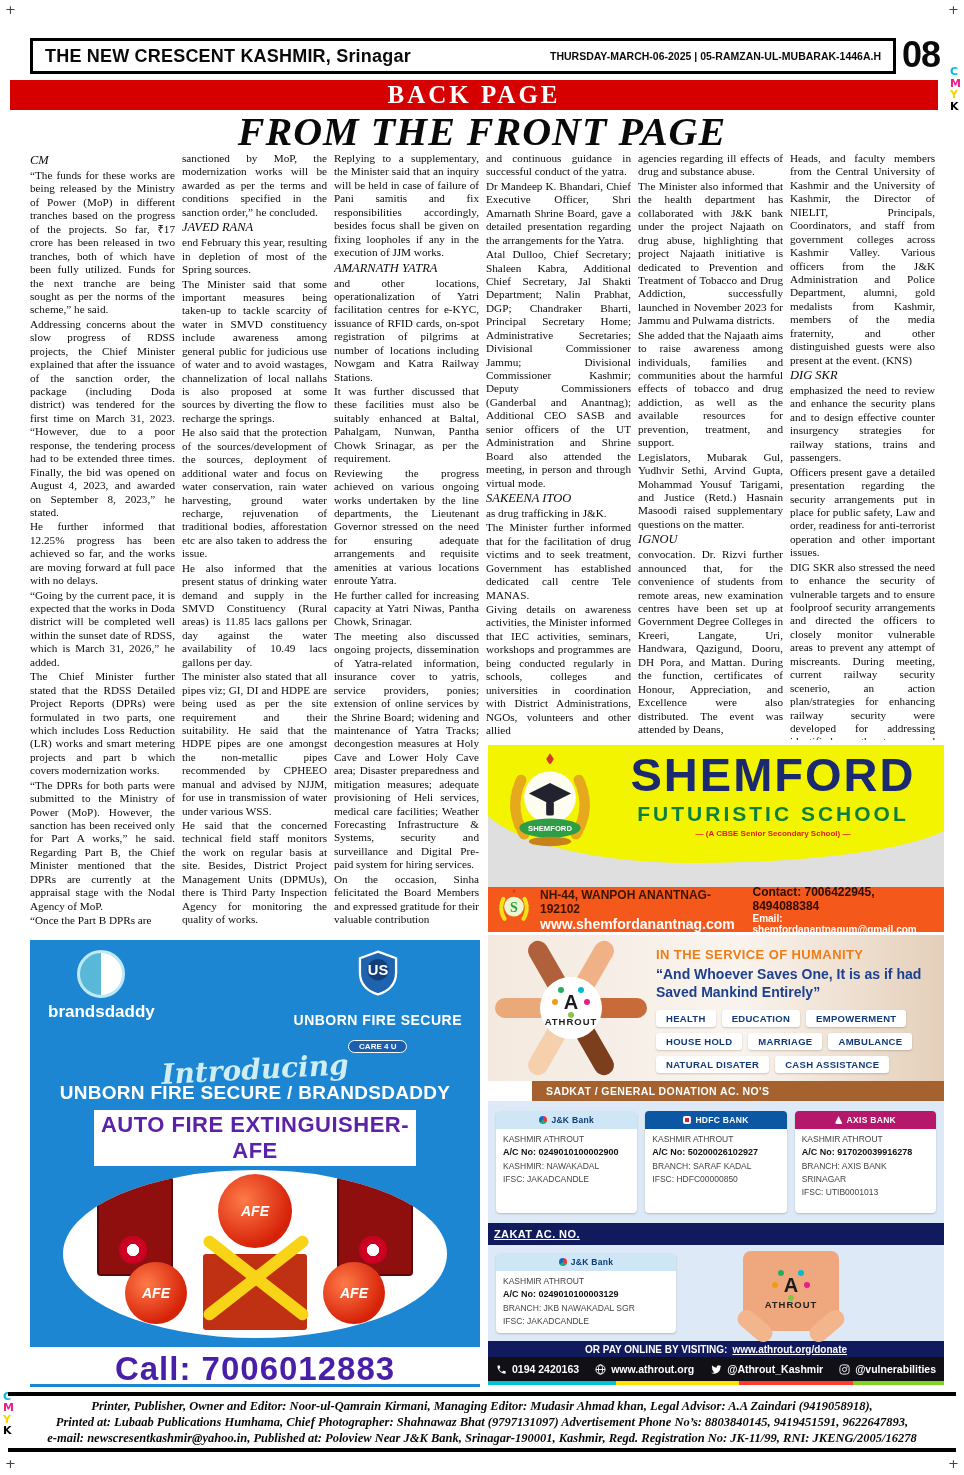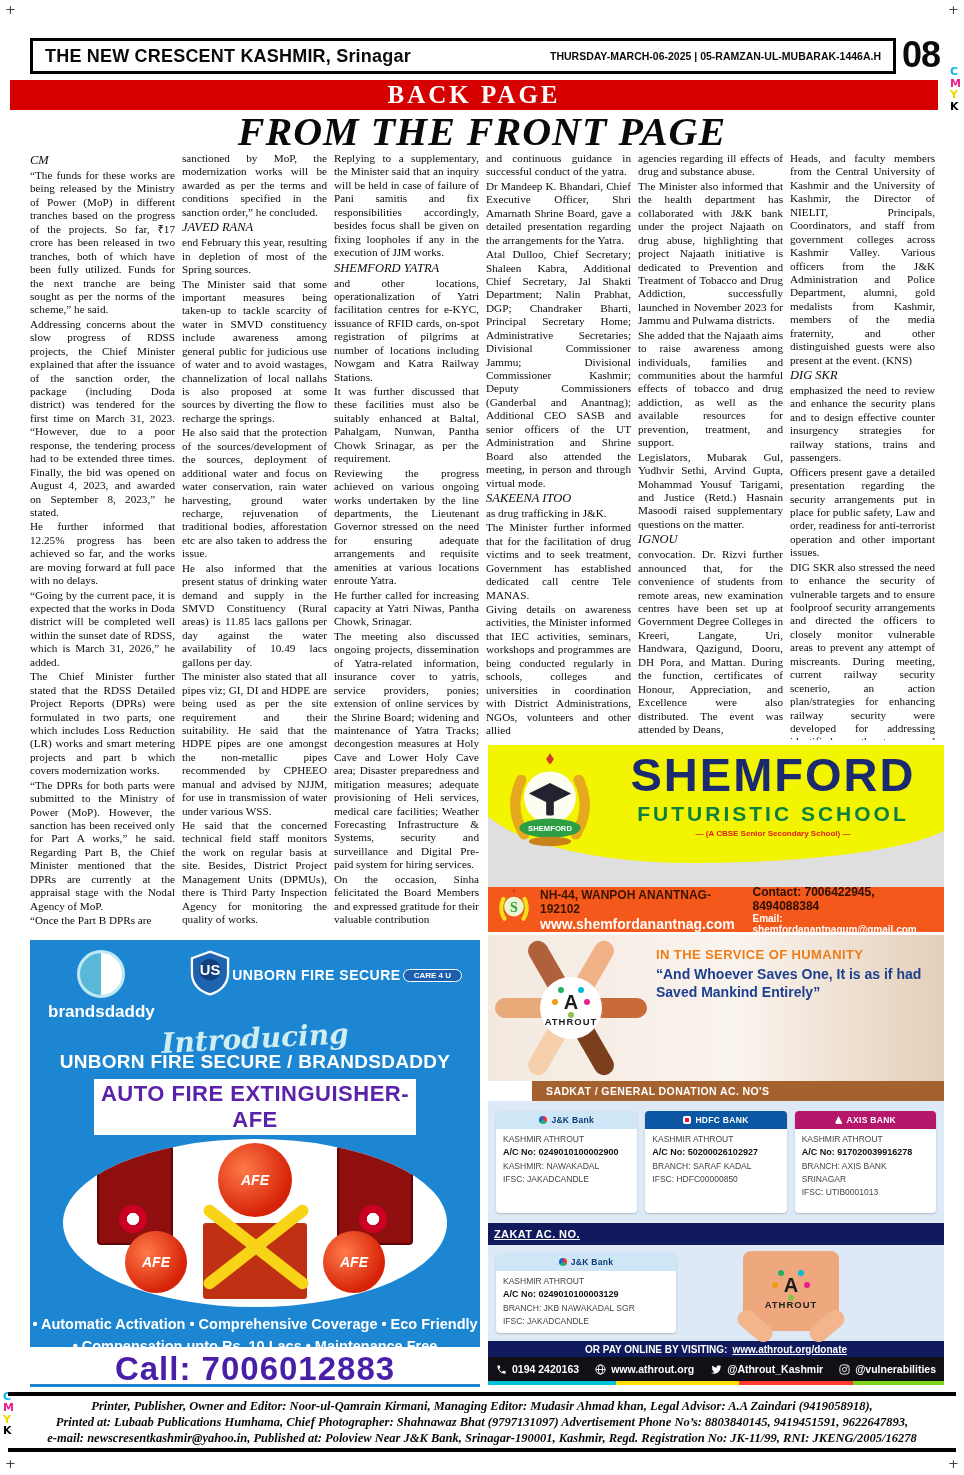--- a/index.html
+++ b/index.html
@@ -55,21 +55,21 @@
   .shem-spacer{flex:1}
 
   
   .fire{position:absolute;left:30px;top:940px;width:450px;height:407px;background:#1d86d2;color:#fff;
         overflow:hidden;font-family:"Liberation Sans",sans-serif;}
   .fire-head{display:flex;justify-content:space-between;align-items:flex-start;padding:10px 18px 0 18px;}
   .bd{display:flex;flex-direction:column;align-items:center;gap:4px;}
   .bd-logo{width:42px;height:42px;border-radius:50%;border:3px solid #bfe9f2;
            background:linear-gradient(90deg,#59b8d8 0 50%,#ffffff 50% 100%);}
   .bd-name{font-weight:700;font-size:17px;}
-  .ufs{display:flex;flex-direction:row;align-items:center;gap:2px;}
+  .ufs{display:flex;flex-direction:column;align-items:center;gap:12px;}
   .ufs-name{font-weight:800;font-size:14px;letter-spacing:.5px;}
   .ufs-care{font-weight:700;font-size:8px;border:1px solid #fff;border-radius:8px;padding:1px 10px;background:#1b5fae;}
   .fire-intro{text-align:center;font:italic 700 28px "DejaVu Serif",serif;color:#cfeef2;
               transform:rotate(-3deg);margin-top:0;}
   .fire-combo{text-align:center;font-weight:800;font-size:19px;margin-top:-4px;letter-spacing:.3px;}
   .fire-afe{width:310px;margin:6px auto 4px auto;background:#fff;color:#5b21a8;text-align:center;
             font-weight:800;font-size:22px;padding:2px 6px;letter-spacing:.5px;}
   .fire-ellipse{position:relative;width:384px;height:168px;background:#fff;border-radius:50%;margin:4px auto;overflow:hidden;}
   .pbox{position:absolute;width:72px;height:96px;background:#8f0f0f;border:2px solid #5e0707;border-radius:4px;}
   .pbox.l{left:34px;top:6px}.pbox.r{right:34px;top:6px}
@@ -206,21 +206,21 @@
         <div class="col-heading">JAVED RANA</div>
         <div class="col-para">end February this year, resulting in depletion of most of the Spring sources.</div>
         <div class="col-para">The Minister said that some important measures being taken-up to tackle scarcity of water in SMVD constituency include awareness among general public for judicious use of water and to avoid wastages, channelization of local nallahs is also proposed at some sources by diverting the flow to recharge the springs.</div>
         <div class="col-para">He also said that the protection of the sources/development of the sources, deployment of additional water and focus on water conservation, rain water harvesting, ground water recharge, rejuvenation of traditional bodies, afforestation etc are also taken to address the issue.</div>
         <div class="col-para">He also informed that the present status of drinking water demand and supply in the SMVD Constituency (Rural areas) is 11.85 lacs gallons per day against the water availability of 10.49 lacs gallons per day.</div>
         <div class="col-para">The minister also stated that all pipes viz; GI, DI and HDPE are being used as per the site requirement and their suitability. He said that the HDPE pipes are one amongst the non-metallic pipes recommended by CPHEEO manual and advised by NJJM, for use in transmission of water under various WSS.</div>
         <div class="col-para">He said that the concerned technical field staff monitors the work on regular basis at site. Besides, District Project Management Units (DPMUs), there is Third Party Inspection Agency for monitoring the quality of works.</div>
       </div>
     <div class="col tall">
         <div class="col-para">Replying to a supplementary, the Minister said that an inquiry will be held in case of failure of Pani samitis and fix responsibilities accordingly, besides focus shall be given on fixing loopholes if any in the execution of JJM works.</div>
-        <div class="col-heading">SHEMFORD YATRA</div>
+        <div class="col-heading">AMARNATH YATRA</div>
         <div class="col-para">and other locations, operationalization of Yatri facilitation centres for e-KYC, issuance of RFID cards, on-spot registration of pilgrims at number of locations including Nowgam and Katra Railway Stations.</div>
         <div class="col-para">It was further discussed that these facilities must also be suitably enhanced at Baltal, Pahalgam, Nunwan, Pantha Chowk Srinagar, as per the requirement.</div>
         <div class="col-para">Reviewing the progress achieved on various ongoing works undertaken by the line departments, the Lieutenant Governor stressed on the need for ensuring adequate arrangements and requisite amenities at various locations enroute Yatra.</div>
         <div class="col-para">He further called for increasing capacity at Yatri Niwas, Pantha Chowk, Srinagar.</div>
         <div class="col-para">The meeting also discussed ongoing projects, dissemination of Yatra-related information, insurance cover to yatris, service providers, ponies; extension of online services by the Shrine Board; widening and maintenance of Yatra Tracks; decongestion measures at Holy Cave and Lower Holy Cave area; Disaster preparedness and mitigation measures; adequate provisioning of Heli services, medical care facilities; Weather Forecasting Infrastructure &amp; Systems, security and surveillance and Digital Pre-paid system for hiring services.</div>
         <div class="col-para">On the occasion, Sinha felicitated the Board Members and expressed gratitude for their valuable contribution</div>
       </div>
     <div class="col short">
         <div class="col-para">and continuous guidance in successful conduct of the yatra.</div>
         <div class="col-para">Dr Mandeep K. Bhandari, Chief Executive Officer, Shri Amarnath Shrine Board, gave a detailed presentation regarding the arrangements for the Yatra.</div>
@@ -348,20 +348,30 @@
             <span class="dot d1"></span><span class="dot d2"></span><span class="dot d3"></span>
             <span class="dot d4"></span><span class="dot d5"></span>
             <span class="al">A</span>
           </span>
           <span class="ath-word">ATHROUT</span>
         </div>
       </div>
       <div class="ath-right">
         <div class="ath-heading">IN THE SERVICE OF HUMANITY</div>
         <div class="ath-quote">“And Whoever Saves One, It is as if had Saved Mankind Entirely”</div>
+        <div class="badges">
+            <span class="badge">HEALTH</span>
+            <span class="badge">EDUCATION</span>
+            <span class="badge">EMPOWERMENT</span>
+            <span class="badge">HOUSE HOLD</span>
+            <span class="badge">MARRIAGE</span>
+            <span class="badge">AMBULANCE</span>
+            <span class="badge">NATURAL DISATER</span>
+            <span class="badge">CASH ASSISTANCE</span>
+          </div>
       </div>
     </div>
     <div class="ath-sadkat">SADKAT / GENERAL DONATION AC. NO'S</div>
     <div class="ath-cards">
         <div class="acard">
           <div class="acard-head jk">J&amp;K Bank</div>
           <div class="acard-body">
             <div>KASHMIR ATHROUT</div>
             <div class="acn">A/C No: 0249010100002900</div>
             <div>KASHMIR: NAWAKADAL</div>

